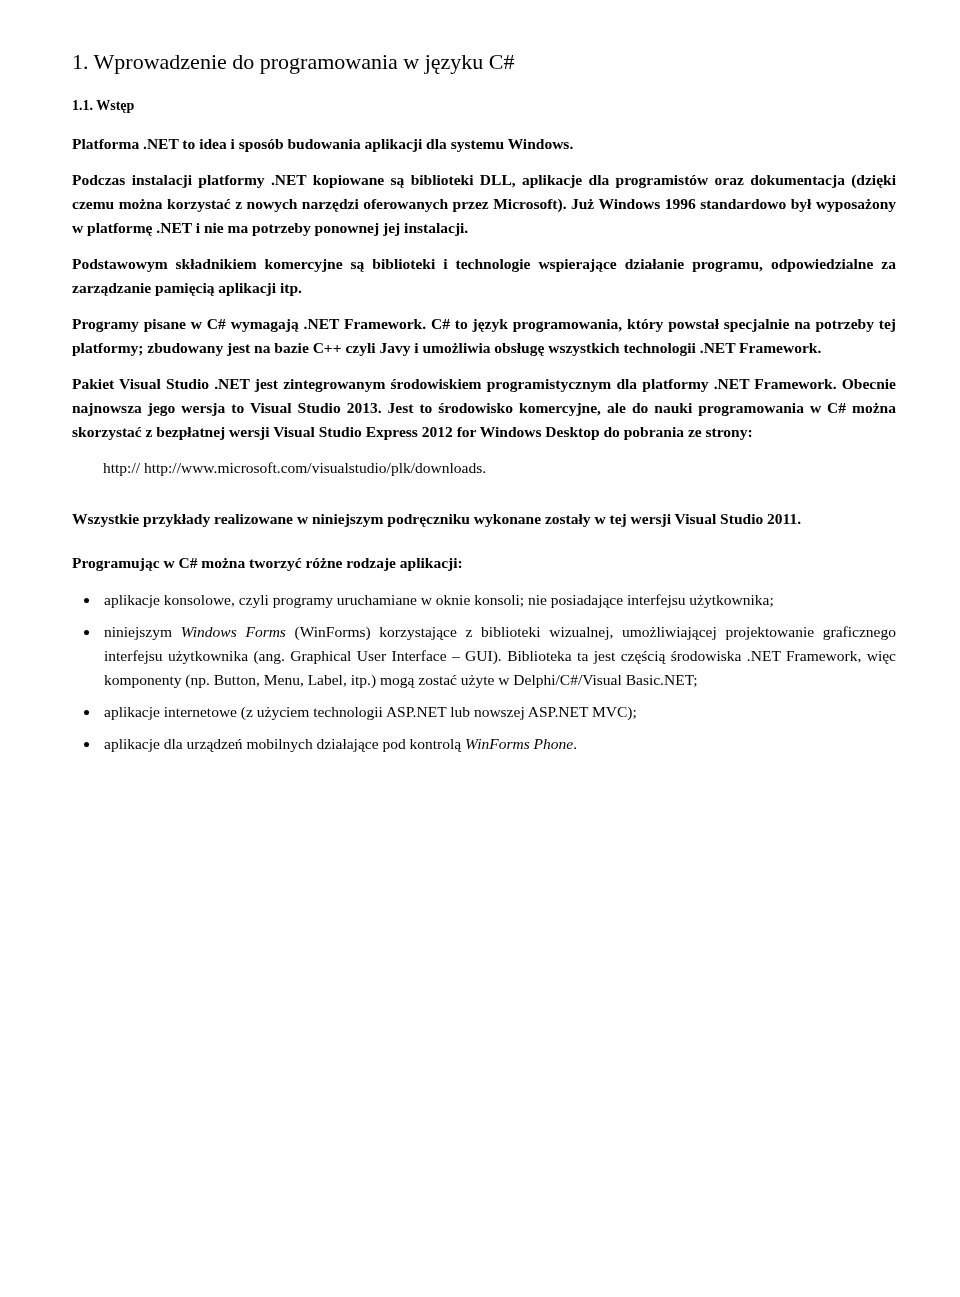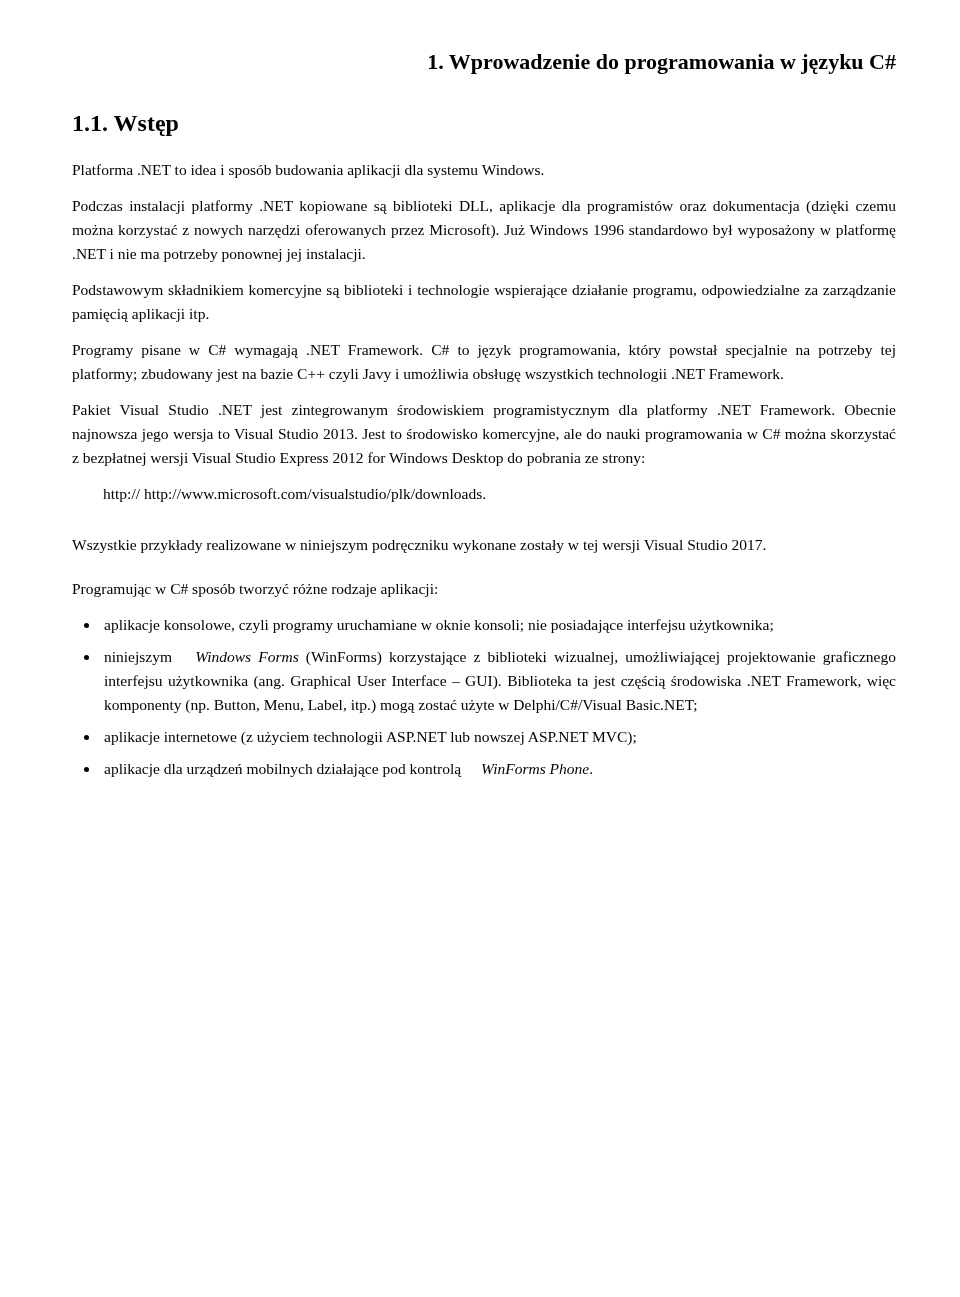--- a/index.html
+++ b/index.html
@@ -14,37 +14,38 @@
       font-size: 15.5px;
       line-height: 1.55;
       color: #000000;
       padding: 48px 64px 48px 72px;
       width: 960px;
       min-height: 1297px;
     }
 
     .chapter-title {
       font-size: 22px;
-      font-weight: bold;
-      text-align: right;
-      margin-bottom: 28px;
+      font-weight: normal;
+      text-align: left;
+      margin-bottom: 18px;
       line-height: 1.3;
     }
 
     .section-title {
-      font-size: 24px;
+      font-size: 14px;
       font-weight: bold;
       margin-bottom: 16px;
       margin-top: 16px;
     }
 
     .paragraph {
       text-align: justify;
       margin-bottom: 12px;
       text-indent: 0;
+      font-weight: bold;
     }
 
     .url-line {
       margin-left: 2em;
       margin-bottom: 27px;
     }
 
     .spacer {
       margin-bottom: 20px;
     }
@@ -55,21 +56,20 @@
       list-style-type: disc;
     }
 
     ul.bullet-list li {
       text-align: justify;
       margin-bottom: 8px;
       padding-left: 4px;
     }
 
     em {
-      margin-left: 16px;
     }
   </style>
 </head>
 <body>
 
 <h1 class="chapter-title">1. Wprowadzenie do programowania w języku C#</h1>
 
 <h2 class="section-title">1.1. Wstęp</h2>
 
 <p class="paragraph">Platforma .NET to idea i sposób budowania aplikacji dla systemu Windows.</p>
@@ -79,25 +79,25 @@
 <p class="paragraph">Podstawowym składnikiem komercyjne są biblioteki i technologie wspierające działanie programu, odpowiedzialne za zarządzanie pamięcią aplikacji itp.</p>
 
 <p class="paragraph">Programy pisane w C# wymagają .NET Framework. C# to język programowania, który powstał specjalnie na potrzeby tej platformy; zbudowany jest na bazie C++ czyli Javy i umożliwia obsługę wszystkich technologii .NET Framework.</p>
 
 <p class="paragraph">Pakiet Visual Studio .NET jest zintegrowanym środowiskiem programistycznym dla platformy .NET Framework. Obecnie najnowsza jego wersja to Visual Studio 2013. Jest to środowisko komercyjne, ale do nauki programowania w C# można skorzystać z bezpłatnej wersji Visual Studio Express 2012 for Windows Desktop do pobrania ze strony:</p>
 
 <p class="url-line">http:// http://www.microsoft.com/visualstudio/plk/downloads.</p>
 
 <div class="spacer"></div>
 
-<p class="paragraph">Wszystkie przykłady realizowane w niniejszym podręczniku wykonane zostały w tej wersji Visual Studio 2017.</p>
+<p class="paragraph">Wszystkie przykłady realizowane w niniejszym podręczniku wykonane zostały w tej wersji Visual Studio 2011.</p>
 
 <div class="spacer"></div>
 
-<p class="paragraph">Programując w C# sposób tworzyć różne rodzaje aplikacji:</p>
+<p class="paragraph">Programując w C# można tworzyć różne rodzaje aplikacji:</p>
 
 <ul class="bullet-list">
   <li>
     <span>aplikacje konsolowe, czyli programy uruchamiane w oknie konsoli; nie posiadające interfejsu użytkownika;</span>
   </li>
   <li>
     <span>niniejszym </span><em>Windows Forms</em><span> (WinForms) korzystające z biblioteki wizualnej, umożliwiającej projektowanie graficznego interfejsu użytkownika (ang. Graphical User Interface – GUI). Biblioteka ta jest częścią środowiska .NET Framework, więc komponenty (np. Button, Menu, Label, itp.) mogą zostać użyte w Delphi/C#/Visual Basic.NET;</span>
   </li>
   <li>
     <span>aplikacje internetowe (z użyciem technologii ASP.NET lub nowszej ASP.NET MVC);</span>

